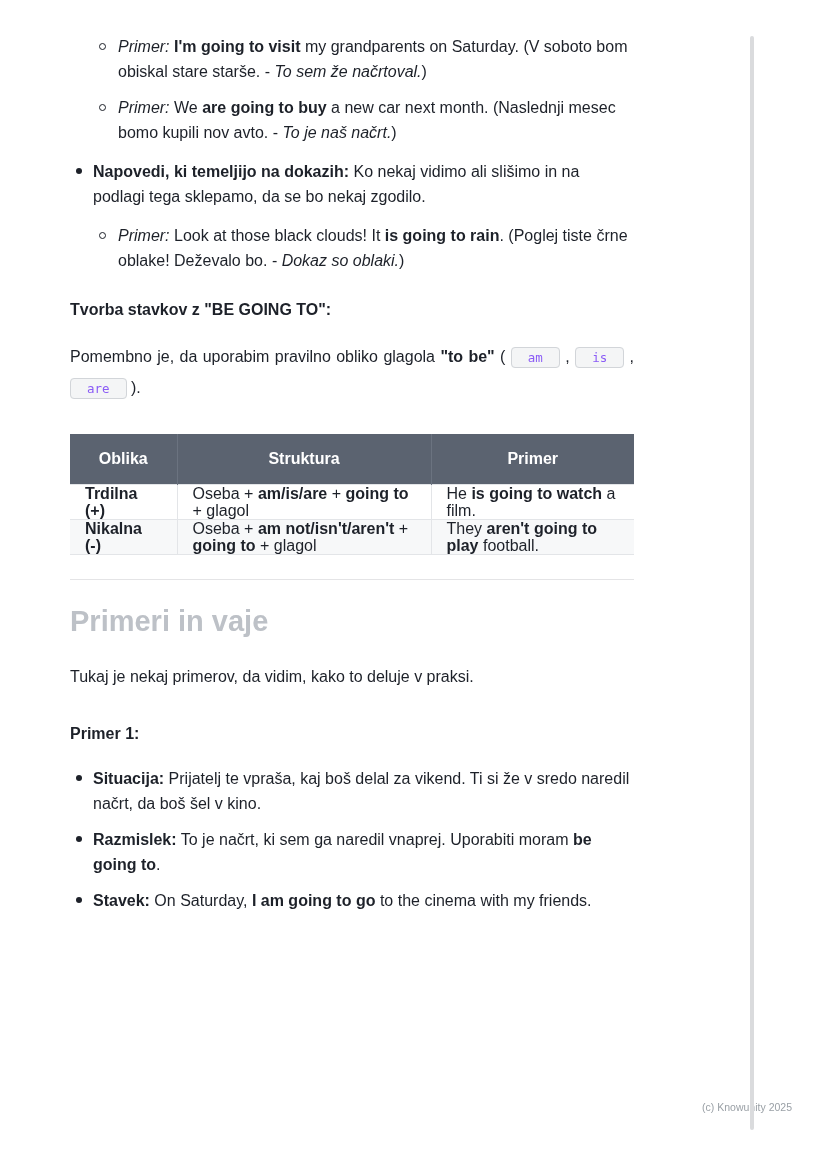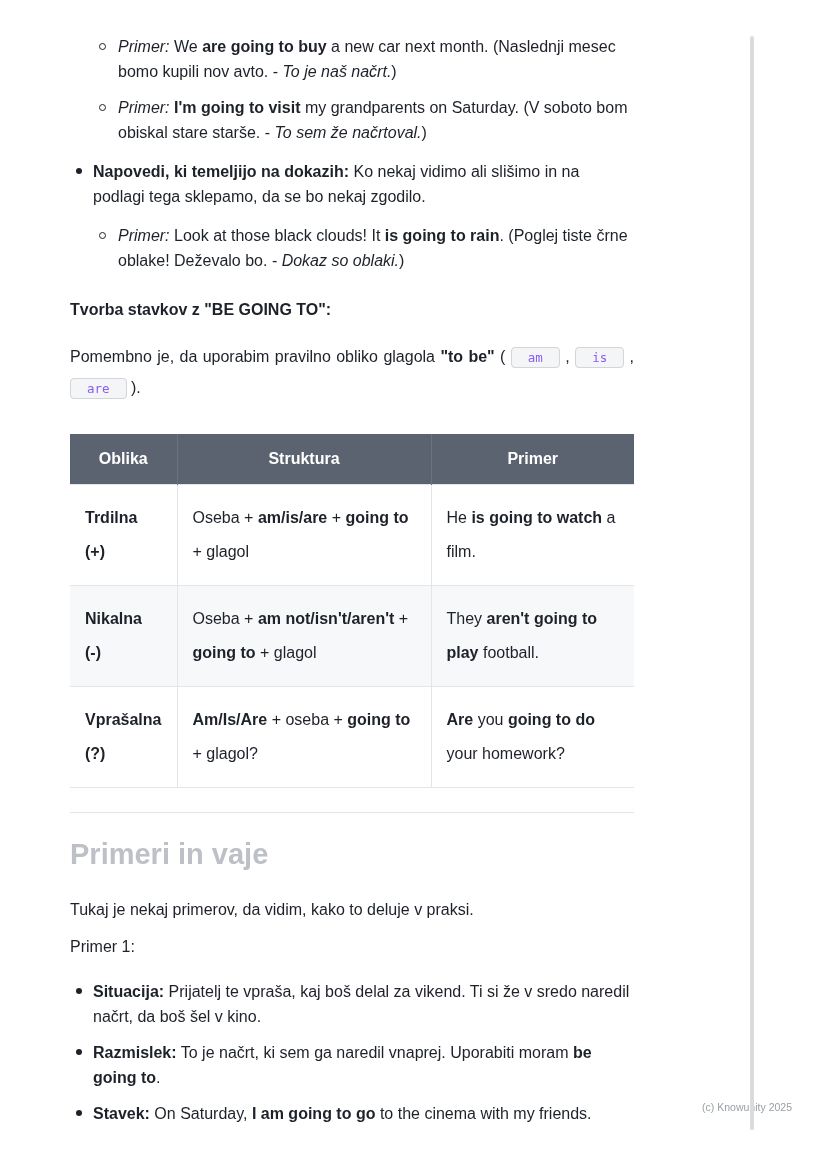--- a/index.html
+++ b/index.html
@@ -52,41 +52,41 @@
     padding:16px 15px;
     font-size:16px;
     border-left:1px solid #6b7380;
   }
   .gtable th:first-child { border-left:none; }
   .gtable col.c1 { width:107px; }
   .gtable col.c2 { width:254px; }
   .gtable col.c3 { width:203px; }
   .gtable td {
     vertical-align:top;
-    padding:16px 15px;
-    line-height:34px;
+    padding:0 15px;
+    line-height:17px;
     border:1px solid var(--table-border, #e3e5e8);
     background:#ffffff;
     margin-top:36px;
   }
   .gtable td:first-child { border-left:none; }
   .gtable td:last-child { border-right:none; }
   .gtable tr.alt td { background:var(--table-row-alt-bg, #f7f8f9); }
 
   hr.rule { margin-top:24px; border:none; border-top:1px solid #e4e4e6; height:0; }
 
   h2.muted-heading {
     margin-top:24px;
     font-size:29px;
     line-height:34px;
     font-weight:700;
     color:var(--muted-heading, #bdc1c7);
   }
   .plain-para { margin-top:26px; line-height:25px; }
-  .bold-para  { margin-top:12px; line-height:25px; font-weight:400; }
+  .bold-para  { margin-top:32px; line-height:25px; font-weight:700; }
   .bullets { margin-top:20px; }
 
   .page-footer {
     position:absolute;
     right:36px;
     top:1101px;
     font-size:10.5px;
     color:var(--footer-text, #9aa0a6);
   }
   .scrollbar {
@@ -101,25 +101,25 @@
 </style>
 </head>
 <body>
 
 <div class="page">
   <div class="content">
 
     <div class="list nested">
       <div class="li">
         <span class="marker m-circle"></span>
-        <span><span class="i">Primer: </span><span>We </span><span class="b">are going to buy</span><span> a new car next month. (Naslednji mesec bomo kupili nov avto. - </span><span class="i">To je naš načrt.</span><span>)</span></span>
+        <span><span class="i">Primer: </span><span class="b">I'm going to visit</span><span> my grandparents on Saturday. (V soboto bom obiskal stare starše. - </span><span class="i">To sem že načrtoval.</span><span>)</span></span>
       </div>
       <div class="li">
         <span class="marker m-circle"></span>
-        <span><span class="i">Primer: </span><span class="b">I'm going to visit</span><span> my grandparents on Saturday. (V soboto bom obiskal stare starše. - </span><span class="i">To sem že načrtoval.</span><span>)</span></span>
+        <span><span class="i">Primer: </span><span>We </span><span class="b">are going to buy</span><span> a new car next month. (Naslednji mesec bomo kupili nov avto. - </span><span class="i">To je naš načrt.</span><span>)</span></span>
       </div>
     </div>
 
     <div class="list">
       <div class="li">
         <span class="marker m-disc"></span>
         <span><span class="b">Napovedi, ki temeljijo na dokazih:</span><span> Ko nekaj vidimo ali slišimo in na podlagi tega sklepamo, da se bo nekaj zgodilo.</span></span>
       </div>
     </div>
 
@@ -151,25 +151,20 @@
         <tr>
           <td><span class="b">Trdilna (+)</span></td>
           <td><span>Oseba + </span><span class="b">am/is/are</span><span> + </span><span class="b">going to</span><span> + glagol</span></td>
           <td><span>He </span><span class="b">is going to watch</span><span> a film.</span></td>
         </tr>
         <tr class="alt">
           <td><span class="b">Nikalna (-)</span></td>
           <td><span>Oseba + </span><span class="b">am not/isn't/aren't</span><span> + </span><span class="b">going to</span><span> + glagol</span></td>
           <td><span>They </span><span class="b">aren't going to play</span><span> football.</span></td>
         </tr>
-        <tr>
-          <td><span class="b">Vprašalna (?)</span></td>
-          <td><span class="b">Am/Is/Are</span><span> + oseba + </span><span class="b">going to</span><span> + glagol?</span></td>
-          <td><span class="b">Are</span><span> you </span><span class="b">going to do</span><span> your homework?</span></td>
-        </tr>
       </tbody>
     </table>
 
     <hr class="rule">
 
     <h2 class="muted-heading">Primeri in vaje</h2>
 
     <p class="plain-para">Tukaj je nekaj primerov, da vidim, kako to deluje v praksi.</p>
 
     <p class="bold-para">Primer 1:</p>

